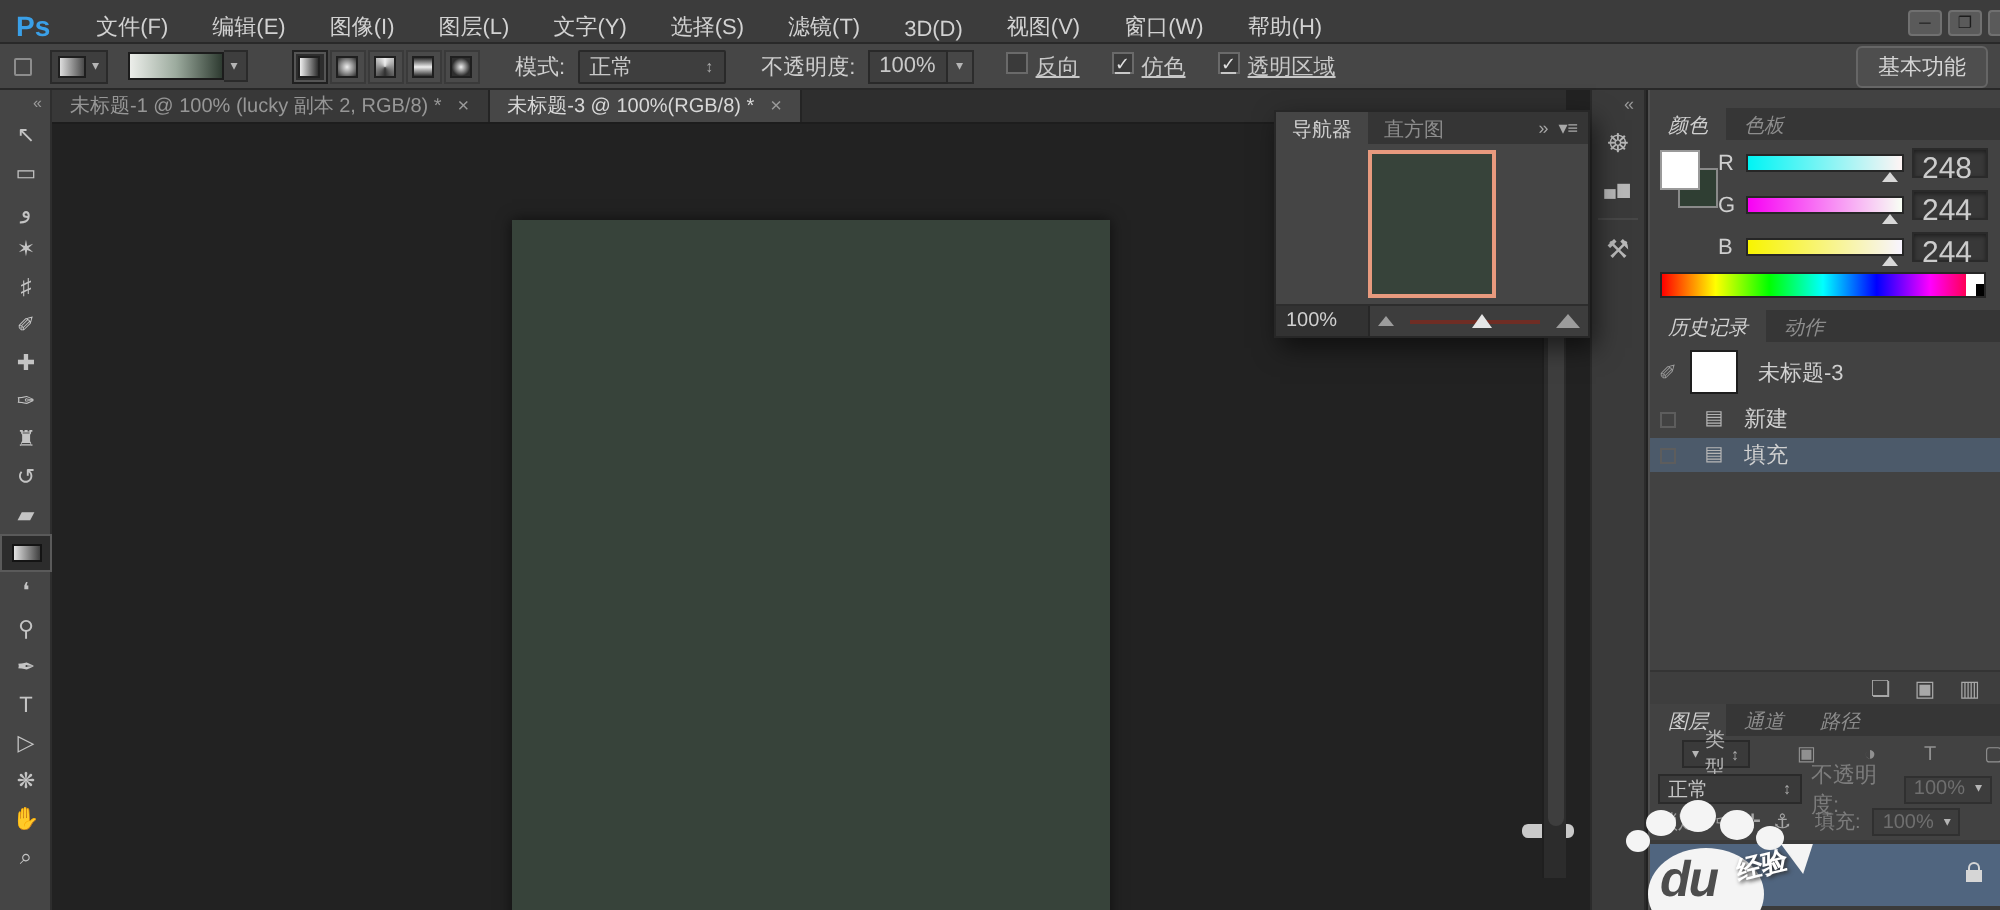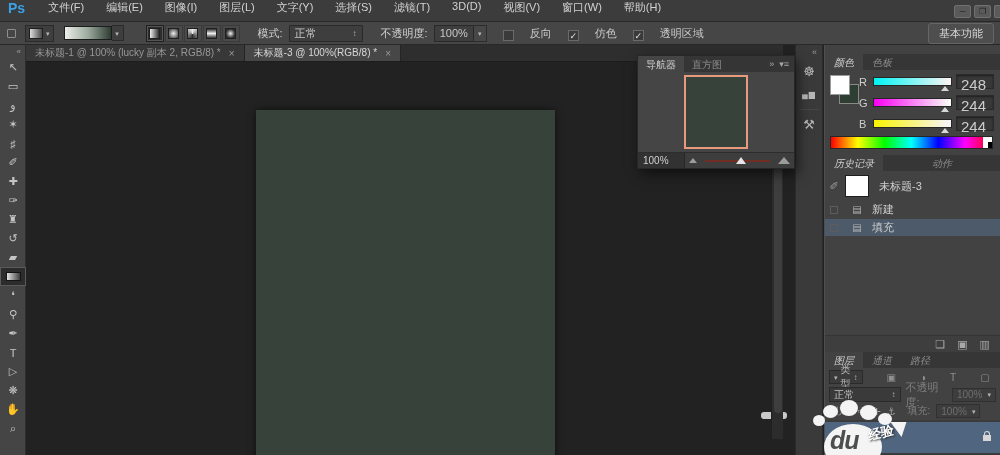--- a/index.html
+++ b/index.html
@@ -3,21 +3,21 @@
 <meta charset="utf-8">
 <style>
   html,body{margin:0;padding:0;background:#111;}
   .app{position:relative;width:1000px;height:455px;overflow:hidden;background:#222;
        font-family:"Liberation Sans","DejaVu Sans",sans-serif;font-size:11px;color:#c8c8c8;
        -webkit-font-smoothing:antialiased;}
   .app *{box-sizing:border-box;}
 
   
   .menubar{position:absolute;left:0;top:0;width:1000px;height:22px;background:#3c3c3c;
-           border-bottom:1px solid #292929;display:flex;align-items:flex-start;}
+           border-bottom:1px solid #292929;display:flex;align-items:flex-end;}
   .ps-logo{color:#3aa0e8;font-weight:bold;font-size:14px;margin:0 12px 0 8px;}
   .menu-item{padding:0 11px;color:#d2d2d2;font-size:11px;}
   .win-controls{margin-left:auto;display:flex;gap:3px;align-items:center;height:100%;padding-top:2px;}
   .win-btn{width:17px;height:13px;background:#5a5a5a;border:1px solid #707070;border-radius:2px;
            color:#1c1c1c;font-size:8px;line-height:11px;text-align:center;}
   .win-btn.partial{width:6px;border-right:none;border-radius:2px 0 0 2px;}
 
   
   .optionsbar{position:absolute;left:0;top:22px;width:1000px;height:23px;background:#464646;
               border-bottom:1px solid #282828;display:flex;align-items:center;gap:6px;padding:0 4px;}
@@ -42,21 +42,21 @@
   .gi.reflected{background:linear-gradient(to bottom,#2e2e2e,#efefef,#2e2e2e);}
   .gi.diamond{background:radial-gradient(ellipse closest-side,#efefef,#2e2e2e);}
   .opt-label{color:#cfcfcf;margin-left:12px;flex:none;}
   .sel-box{height:17px;background:#3e3e3e;border:1px solid #292929;border-radius:1px;display:flex;
            align-items:center;gap:8px;padding:0 5px;flex:none;}
   .updown{font-size:8px;color:#aaa;}
   .val-box{height:17px;background:#3e3e3e;border:1px solid #292929;display:flex;align-items:center;
            padding:0 5px;flex:none;}
   .dd-btn{width:13px;height:17px;background:#474747;border:1px solid #2c2c2c;border-left:none;
           display:flex;align-items:center;justify-content:center;flex:none;}
-  .cb-group{display:flex;align-items:flex-end;gap:16px;margin-left:10px;flex:none;}
+  .cb-group{display:flex;align-items:flex-start;gap:4px;margin-left:10px;flex:none;text-decoration:underline;}
   .cb{width:11px;height:11px;background:#3a3a3a;border:1px solid #6a6a6a;font-size:9px;line-height:10px;
       text-align:center;color:#e2e2e2;}
   .workspace-btn{margin-left:auto;margin-right:2px;padding:2px 10px;background:#4e4e4e;
                  border:1px solid #666;border-radius:3px;color:#d5d5d5;flex:none;}
 
   
   .toolbar{position:absolute;left:0;top:45px;width:26px;bottom:0;background:#454545;
            border-right:1px solid #2e2e2e;display:flex;flex-direction:column;}
   .tb-collapse{height:13px;font-size:8px;color:#9a9a9a;text-align:right;padding:2px 4px 0 0;}
   .tool{width:26px;height:19px;display:flex;align-items:center;justify-content:center;
@@ -135,39 +135,39 @@
             border-right:4px solid transparent;border-bottom:5px solid #d8d8d8;}
   .ch-val{position:absolute;right:2px;top:0;width:38px;height:15px;background:#383838;
           border:1px solid #2a2a2a;box-shadow:inset 0 1px 2px rgba(0,0,0,.45);color:#cccccc;
           font-size:15px;padding:1px 0 0 4px;}
   .spectrum{position:absolute;left:5px;right:7px;top:91px;height:13px;border:1px solid #262626;
             background:linear-gradient(to right,#ff0000,#ffff00,#00ff00,#00ffff,#0000ff,#ff00ff,#ff0000);}
   .spec-white{position:absolute;right:0;top:0;width:9px;height:100%;background:#ffffff;}
   .spec-black{position:absolute;right:0;bottom:0;width:4px;height:6px;background:#000;}
 
   
-  .hist-tabs{top:110px;gap:40px;}
+  .hist-tabs{top:110px;}
   .snap-row{position:absolute;top:128px;left:0;right:0;height:26px;display:flex;align-items:center;}
   .hb-icon{width:18px;text-align:center;color:#9a9a9a;font-size:11px;}
   .snap-thumb{width:24px;height:22px;background:#fff;border:1px solid #1e1e1e;margin-left:2px;}
   .snap-label{margin-left:10px;color:#d0d0d0;}
   .step-row{position:absolute;left:0;right:0;height:17px;display:flex;align-items:center;}
   .step-row.s1{top:156px;}
   .step-row.s2{top:174px;background:#4c5a6a;}
   .set-box{width:8px;height:8px;border:1px solid #5d5d5d;margin-left:5px;flex:none;}
   .step-icon{width:14px;text-align:center;color:#b5b5b5;font-size:10px;margin-left:12px;}
   .step-label{margin-left:8px;color:#d0d0d0;}
   .hist-footer{position:absolute;top:290px;left:0;right:0;height:17px;background:#3e3e3e;
                border-top:1px solid #343434;display:flex;justify-content:flex-end;align-items:center;
                gap:12px;padding-right:10px;color:#a8a8a8;font-size:11px;}
 
   
   .lay-tabs{top:307px;}
   .filter-row{position:absolute;top:324px;left:0;right:0;height:16px;display:flex;align-items:center;
-              gap:24px;padding:0 4px;}
+              gap:24px;padding:0 16px;}
   .filter-box{width:58px;height:14px;background:#3a3a3a;border:1px solid #2a2a2a;display:flex;
               align-items:center;gap:3px;padding:0 4px;color:#b5b5b5;font-size:10px;}
   .f-icon{color:#909090;font-size:10px;}
   .blend-row{position:absolute;top:341px;left:0;right:0;height:17px;display:flex;align-items:center;
              gap:5px;padding:0 4px;}
   .blend-box{width:80px;height:15px;background:#3a3a3a;border:1px solid #2a2a2a;display:flex;
              align-items:center;justify-content:space-between;padding:0 4px;color:#c5c5c5;font-size:10px;}
   .dim{color:#7d7d7d;}
   .dim-box{height:14px;background:#3d3d3d;border:1px solid #303030;display:flex;align-items:center;
            padding:0 4px;color:#6f6f6f;font-size:10px;gap:5px;}

